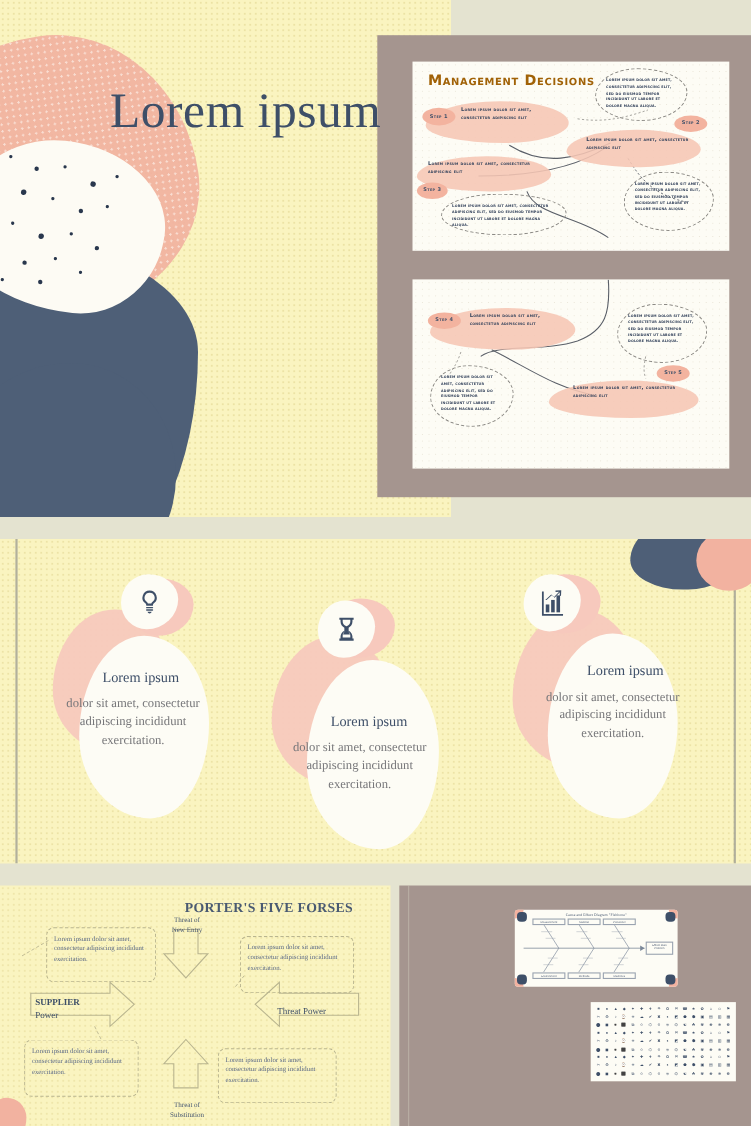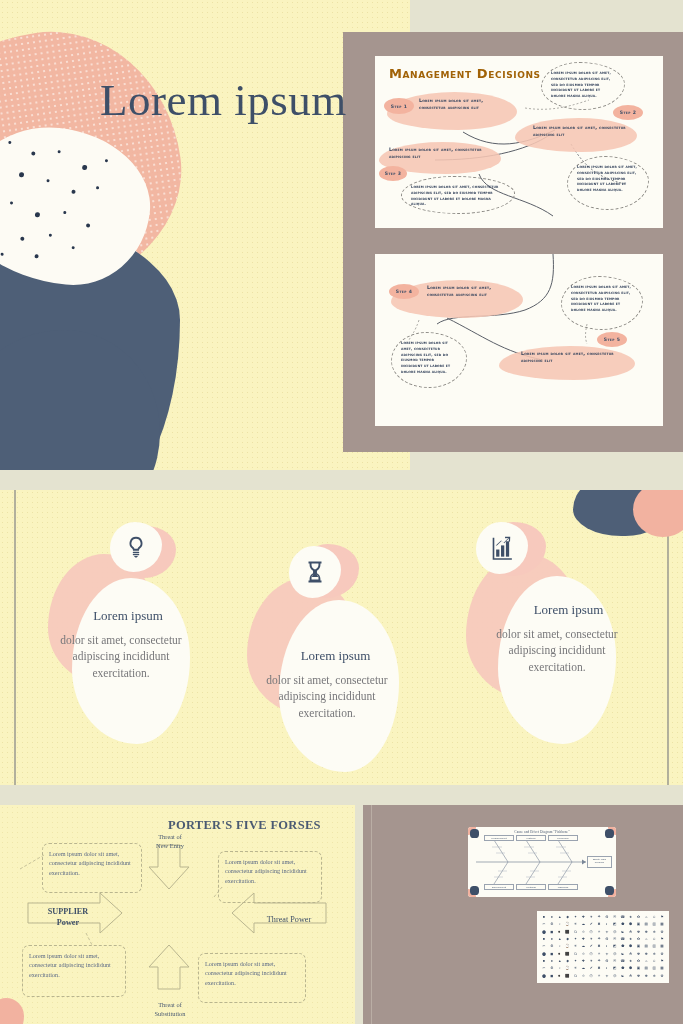--- a/index.html
+++ b/index.html
@@ -185,21 +185,21 @@
     position:absolute; text-align:center; color:#4a5a72;
     font-family:"Liberation Serif", serif; font-size:6.4px; line-height:1.35;
   }
   .pcenter{
     position:absolute; border:1px dashed #b9b58f; border-radius:50%;
     display:flex; align-items:center; justify-content:center; text-align:center;
     color:#4a5a72; font-size:8.6px; line-height:1.3;
     font-family:"Liberation Serif", serif;
   }
   .pstrong{
-    position:absolute; text-align:center; color:#3e4f68;
+    position:absolute; color:#3e4f68;
     font-family:"Liberation Serif", serif; font-weight:700; font-size:8.2px;
     line-height:1.3;
   }
 
   .rpanel{
     position:absolute; left:363px; top:0; width:320px; height:219px;
     background:#a5958f;
   }
   .rpanel-edge{ position:absolute; left:8px; top:0; width:1px; height:100%; background:#cfc7bb; opacity:.5; }
 
@@ -429,21 +429,21 @@
       </div>
 
       <div class="plabel" style="left:136px;top:196px;width:68px;">
         <div>Threat of</div>
         <div>Substitution</div>
       </div>
 
 
       <div class="pstrong" style="left:32px;top:102px;width:72px;">
         <div>SUPPLIER</div>
-        <div style="font-weight:700">Power</div>
+        <div style="font-weight:400">Power</div>
       </div>
 
       <div class="pstrong" style="left:252px;top:110px;width:74px;font-weight:400;">Threat Power</div>
 
       <div class="pbox" style="left:42px;top:38px;width:100px;height:50px;">Lorem ipsum dolor sit amet, consectetur adipiscing incididunt exercitation.</div>
       <div class="pbox" style="left:218px;top:46px;width:104px;height:52px;">Lorem ipsum dolor sit amet, consectetur adipiscing incididunt exercitation.</div>
       <div class="pbox" style="left:22px;top:140px;width:104px;height:52px;">Lorem ipsum dolor sit amet, consectetur adipiscing incididunt exercitation.</div>
       <div class="pbox" style="left:198px;top:148px;width:108px;height:50px;">Lorem ipsum dolor sit amet, consectetur adipiscing incididunt exercitation.</div>
     </div>
 

